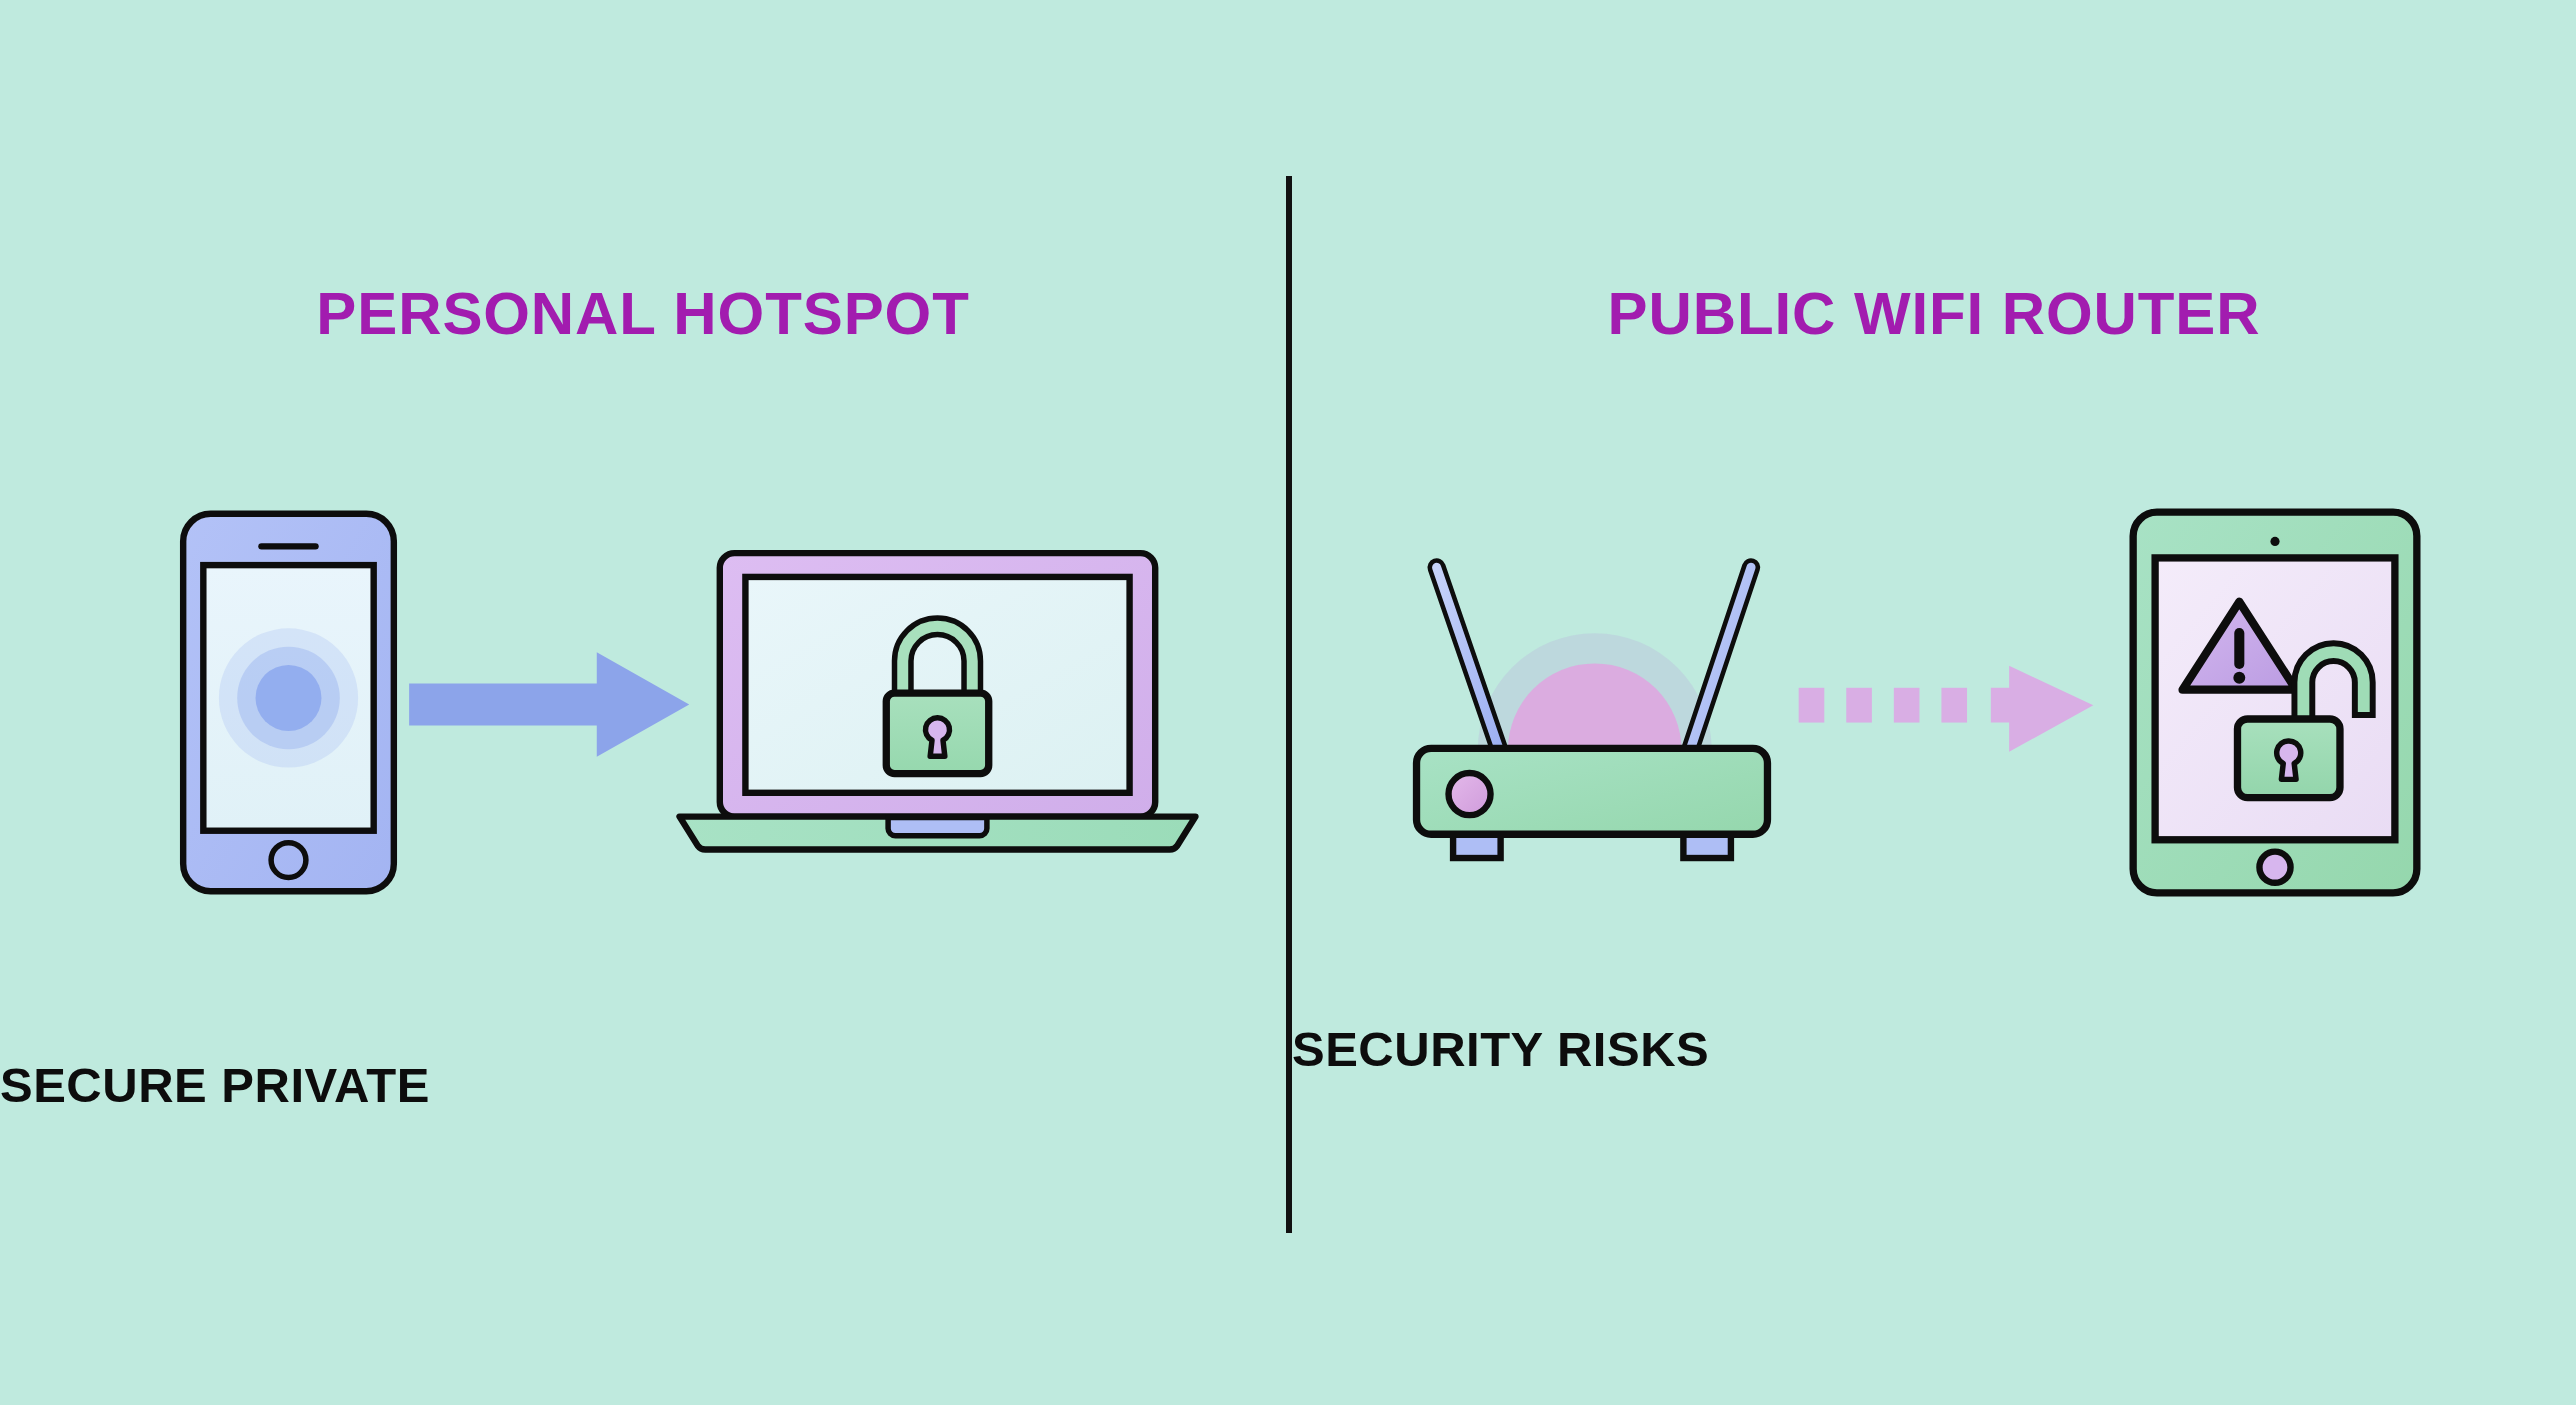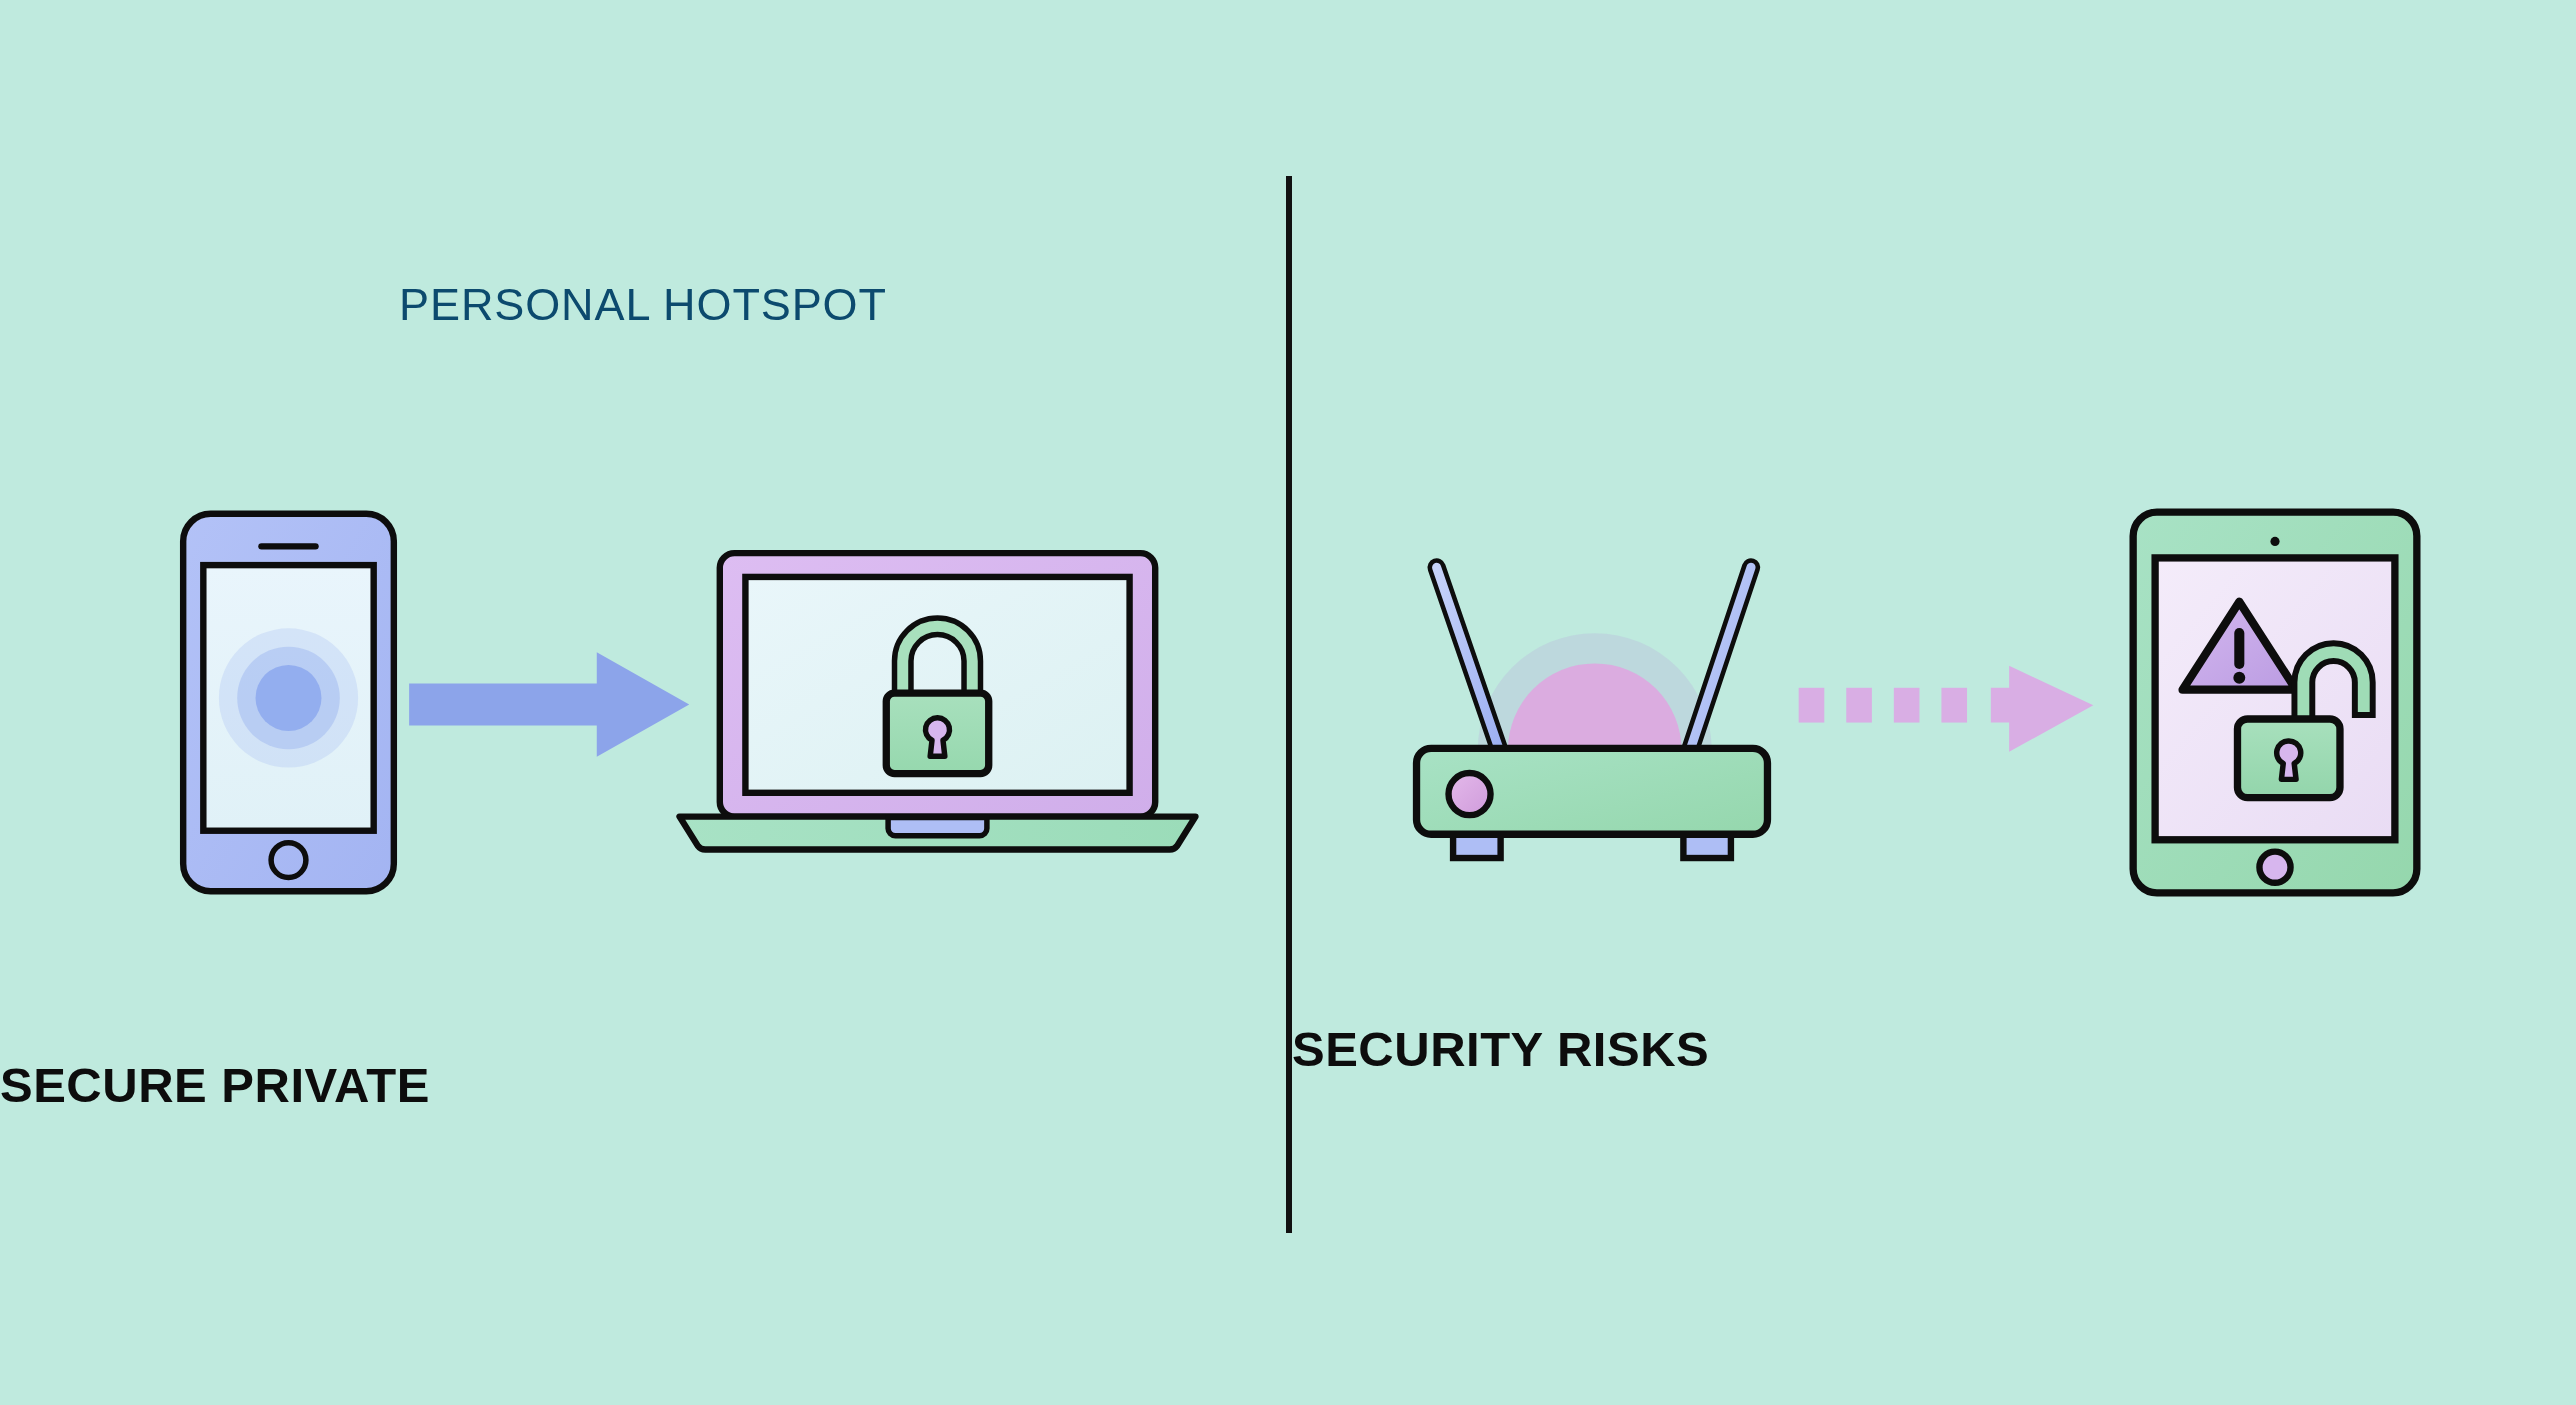--- a/index.html
+++ b/index.html
@@ -17,24 +17,24 @@
     position:absolute;
     left:1286px;top:176px;
     width:5.5px;height:1057px;
     background:#111111;
   }
 
   
   .title{
     position:absolute;
     text-align:center;
-    font-size:45px;
-    font-weight:400;
+    font-size:60px;
+    font-weight:700;
     letter-spacing:0.9px;
-    color:#0c4a6e;
+    color:#a21caf;
     white-space:nowrap;
   }
   .title.left{left:0;top:279px;width:1286px;}
   .title.right{left:1292px;top:279px;width:1284px;}
 
   .caption{
     position:absolute;
     font-size:49px;
     font-weight:700;
     letter-spacing:0.5px;
@@ -126,20 +126,21 @@
       <path d="M8 298 L572 298 L552 330 a10 10 0 0 1 -8 4 L36 334 a10 10 0 0 1 -8 -4 Z" fill="url(#lpBase)" stroke="#0d0d0d" stroke-width="7" stroke-linejoin="round"></path>
 
       <path d="M236 299 L344 299 L344 311 a8 8 0 0 1 -8 8 L244 319 a8 8 0 0 1 -8 -8 Z" fill="#aebef5" stroke="#0d0d0d" stroke-width="6" stroke-linejoin="round"></path>
     </svg>
   </div>
 
   <div class="caption left">
     <span>SECURE PRIVATE</span>
   </div>
 
+  <div class="title right">PUBLIC WIFI ROUTER</div>
 
   <div class="art" style="left:1400px;top:540px;width:384px;height:329px;">
     <svg width="384" height="329" viewBox="0 0 420 360">
       <defs>
         <linearGradient id="rtBody" x1="0" y1="0" x2="1" y2="1">
           <stop offset="0%" stop-color="#a8e2c5"></stop>
             <stop offset="100%" stop-color="#95d7ad"></stop>
         </linearGradient>
         <linearGradient id="rtAnt" x1="0" y1="0" x2="1" y2="1">
           <stop offset="0%" stop-color="#c6d2f9"></stop>

